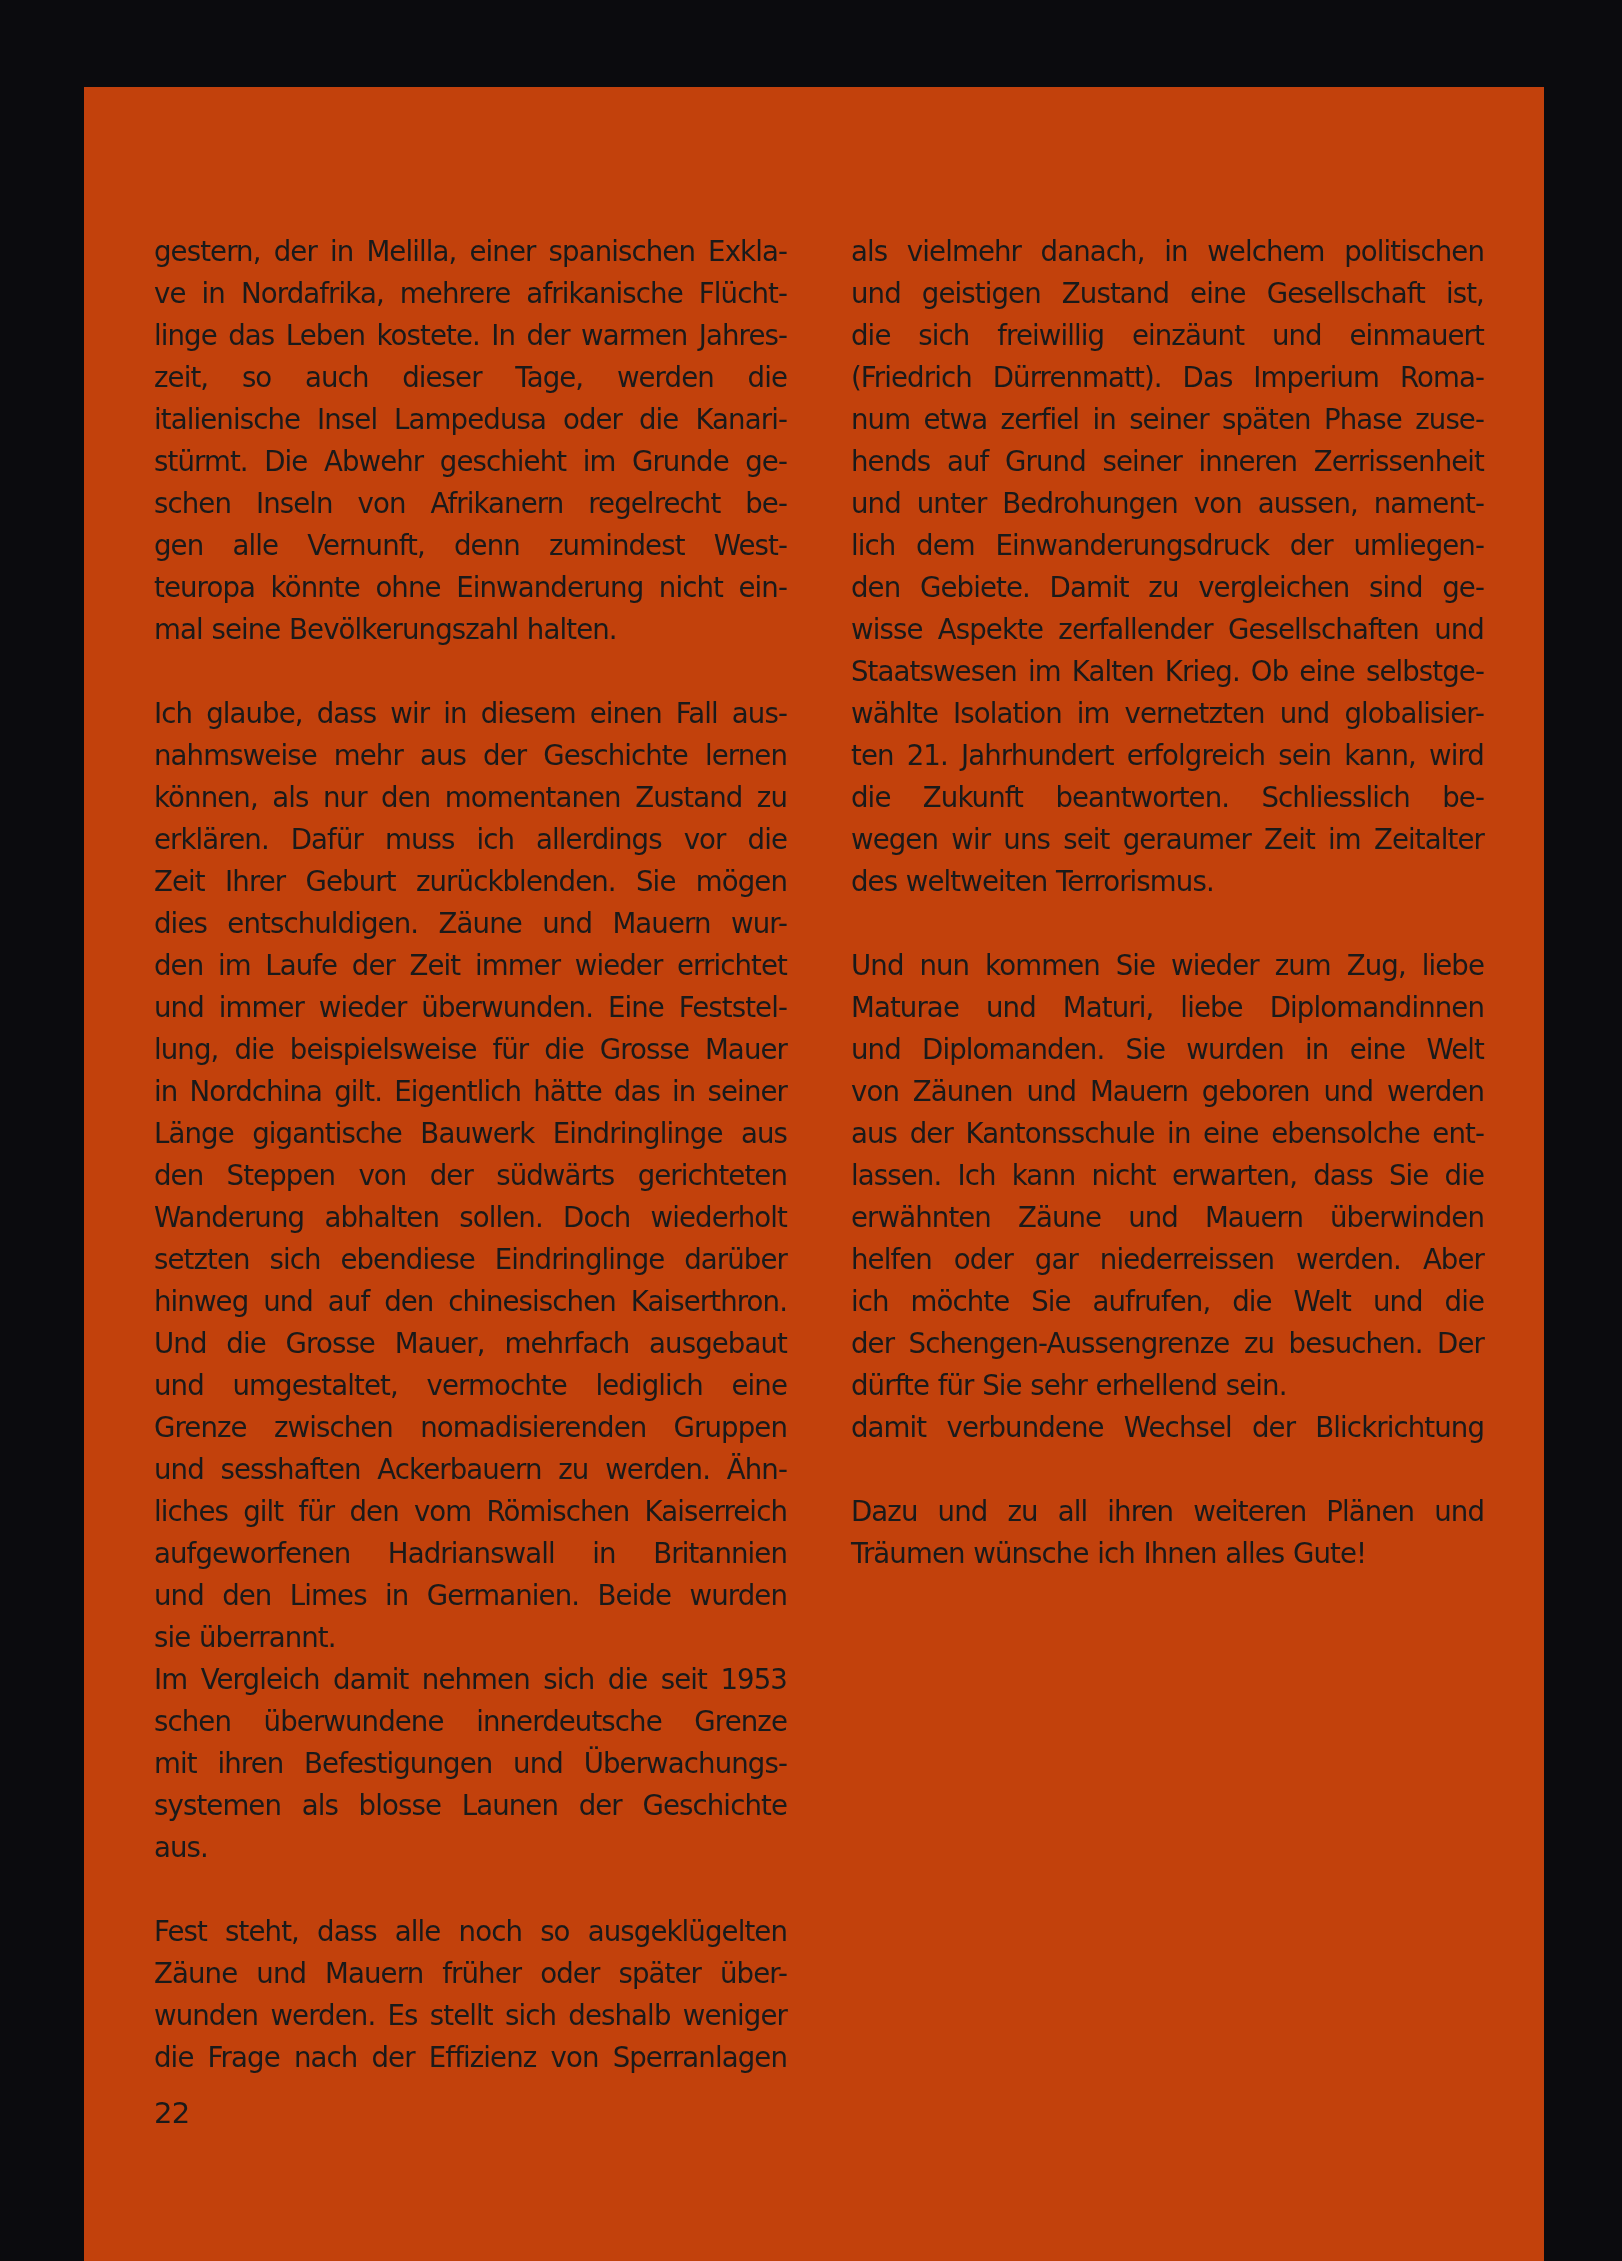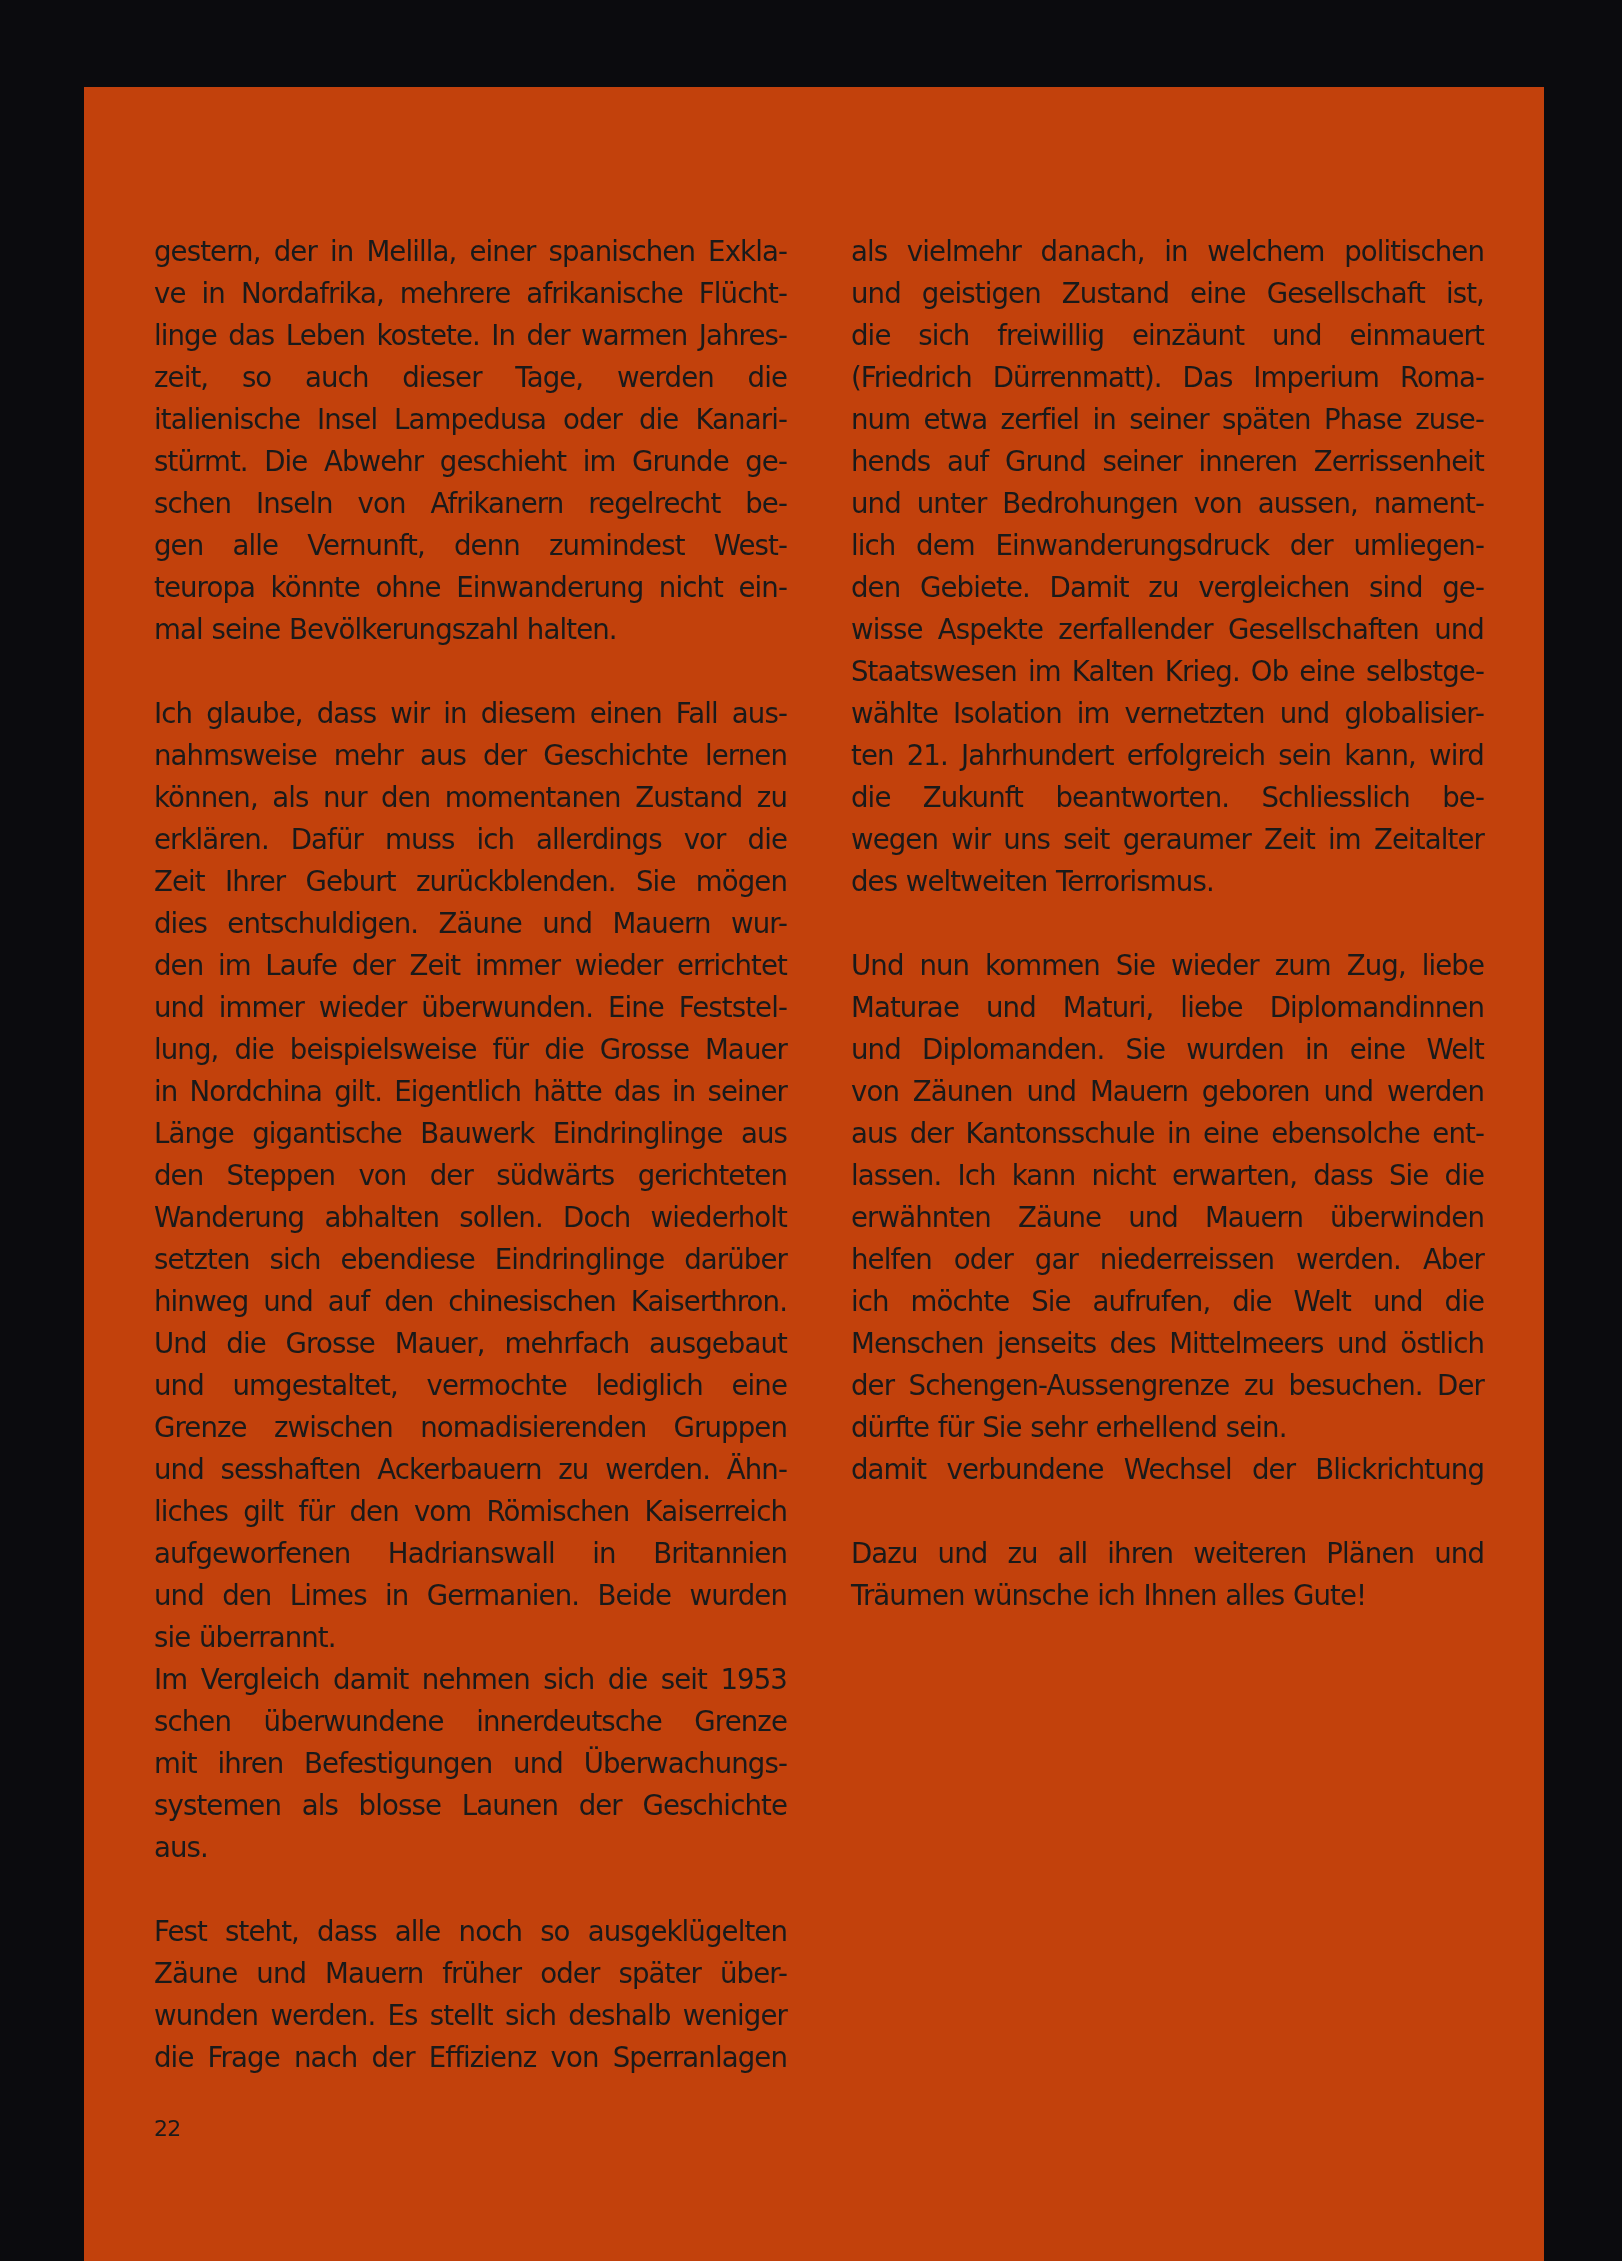--- a/index.html
+++ b/index.html
@@ -41,24 +41,23 @@
   }
   .line.last {
     text-align-last: left;
   }
   .gap { display: block; height: 42px; }
   .pagenum {
     position: absolute;
     left: 70px;
     top: 2009px;
     font-family: "DejaVu Sans", sans-serif;
-    font-size: 22px;
+    font-size: 29px;
     color: #1a1a1a;
     letter-spacing: -0.8px;
-    margin-top: 20px;
   }
 </style>
 </head>
 <body>
 
 <div class="page">
 
   <div class="col left">
     <div>
       <span class="line">gestern, der in Melilla, einer spanischen Exkla-</span>
@@ -137,21 +136,20 @@
     <div>
       <span class="line">Und nun kommen Sie wieder zum Zug, liebe</span>
       <span class="line">Maturae und Maturi, liebe Diplomandinnen</span>
       <span class="line">und Diplomanden. Sie wurden in eine Welt</span>
       <span class="line">von Zäunen und Mauern geboren und werden</span>
       <span class="line">aus der Kantonsschule in eine ebensolche ent-</span>
       <span class="line">lassen. Ich kann nicht erwarten, dass Sie die</span>
       <span class="line">erwähnten Zäune und Mauern überwinden</span>
       <span class="line">helfen oder gar niederreissen werden. Aber</span>
       <span class="line">ich möchte Sie aufrufen, die Welt und die</span>
-      <span class="line">Menschen jenseits des Mittelmeers und östlich</span>
       <span class="line">der Schengen-Aussengrenze zu besuchen. Der</span>
       <span class="line last">dürfte für Sie sehr erhellend sein.</span>
       <span class="line">damit verbundene Wechsel der Blickrichtung</span>
     </div>
     <span class="gap"></span>
     <div>
       <span class="line">Dazu und zu all ihren weiteren Plänen und</span>
       <span class="line last">Träumen wünsche ich Ihnen alles Gute!</span>
     </div>
   </div>

